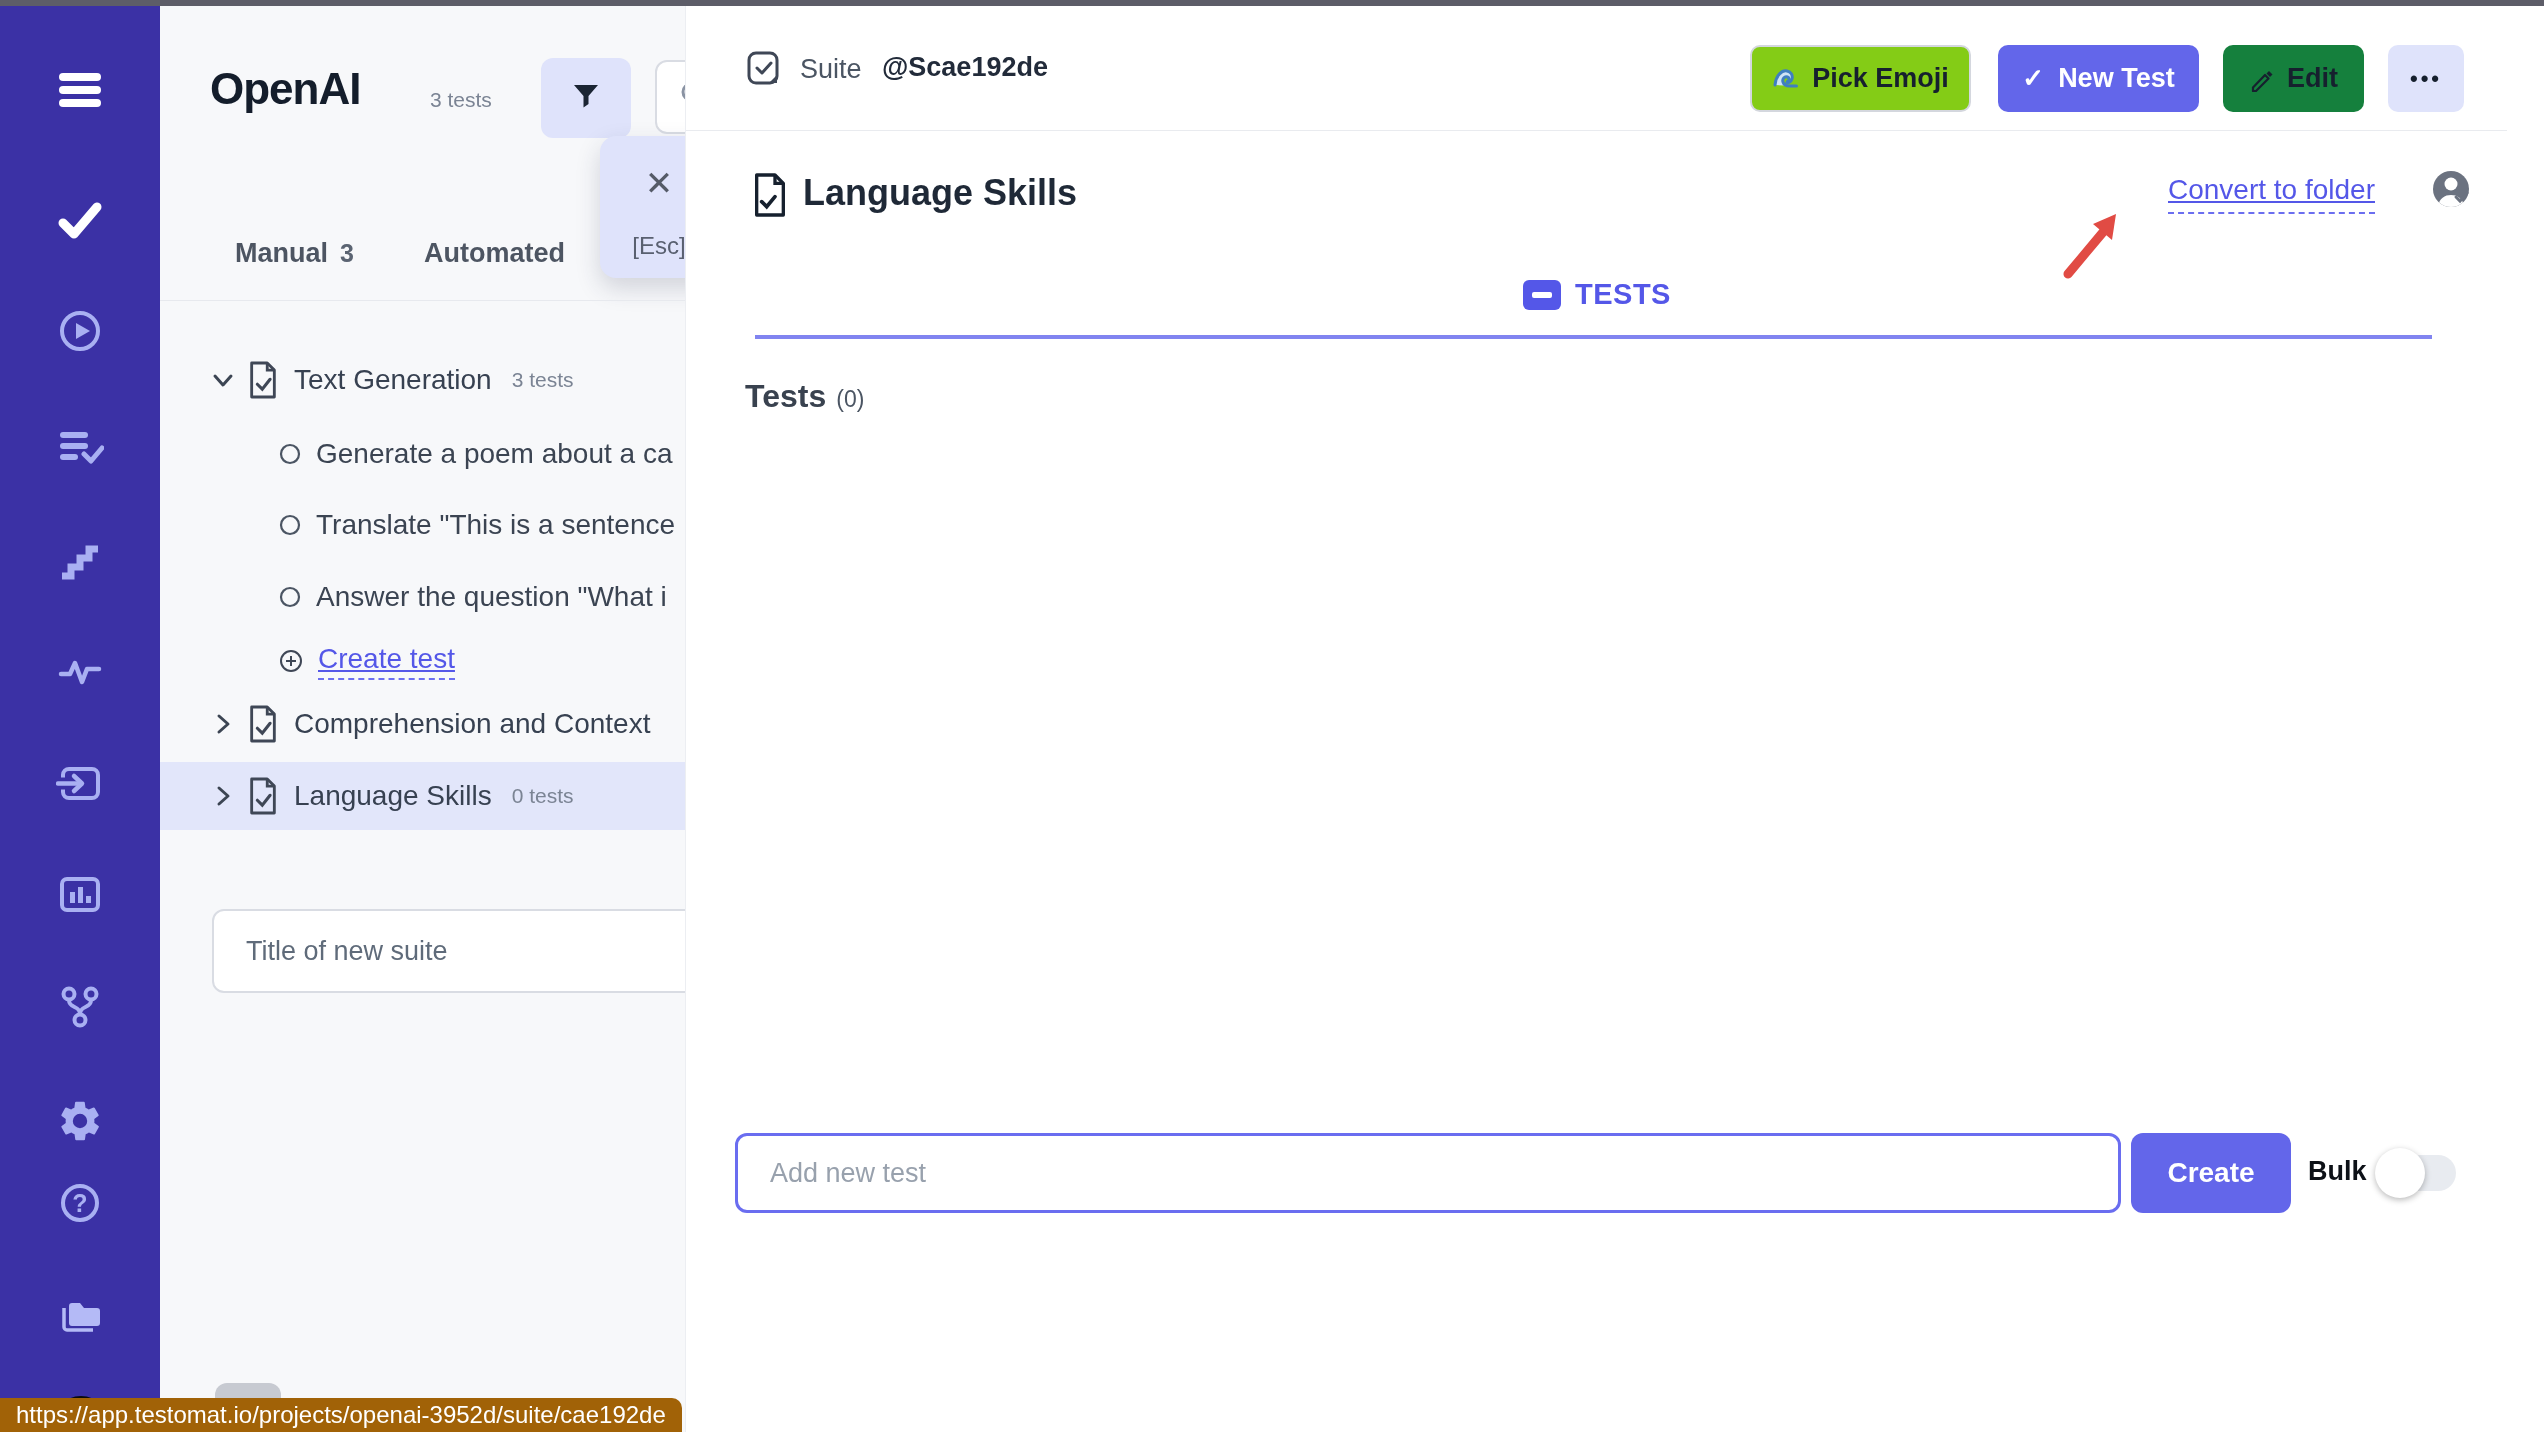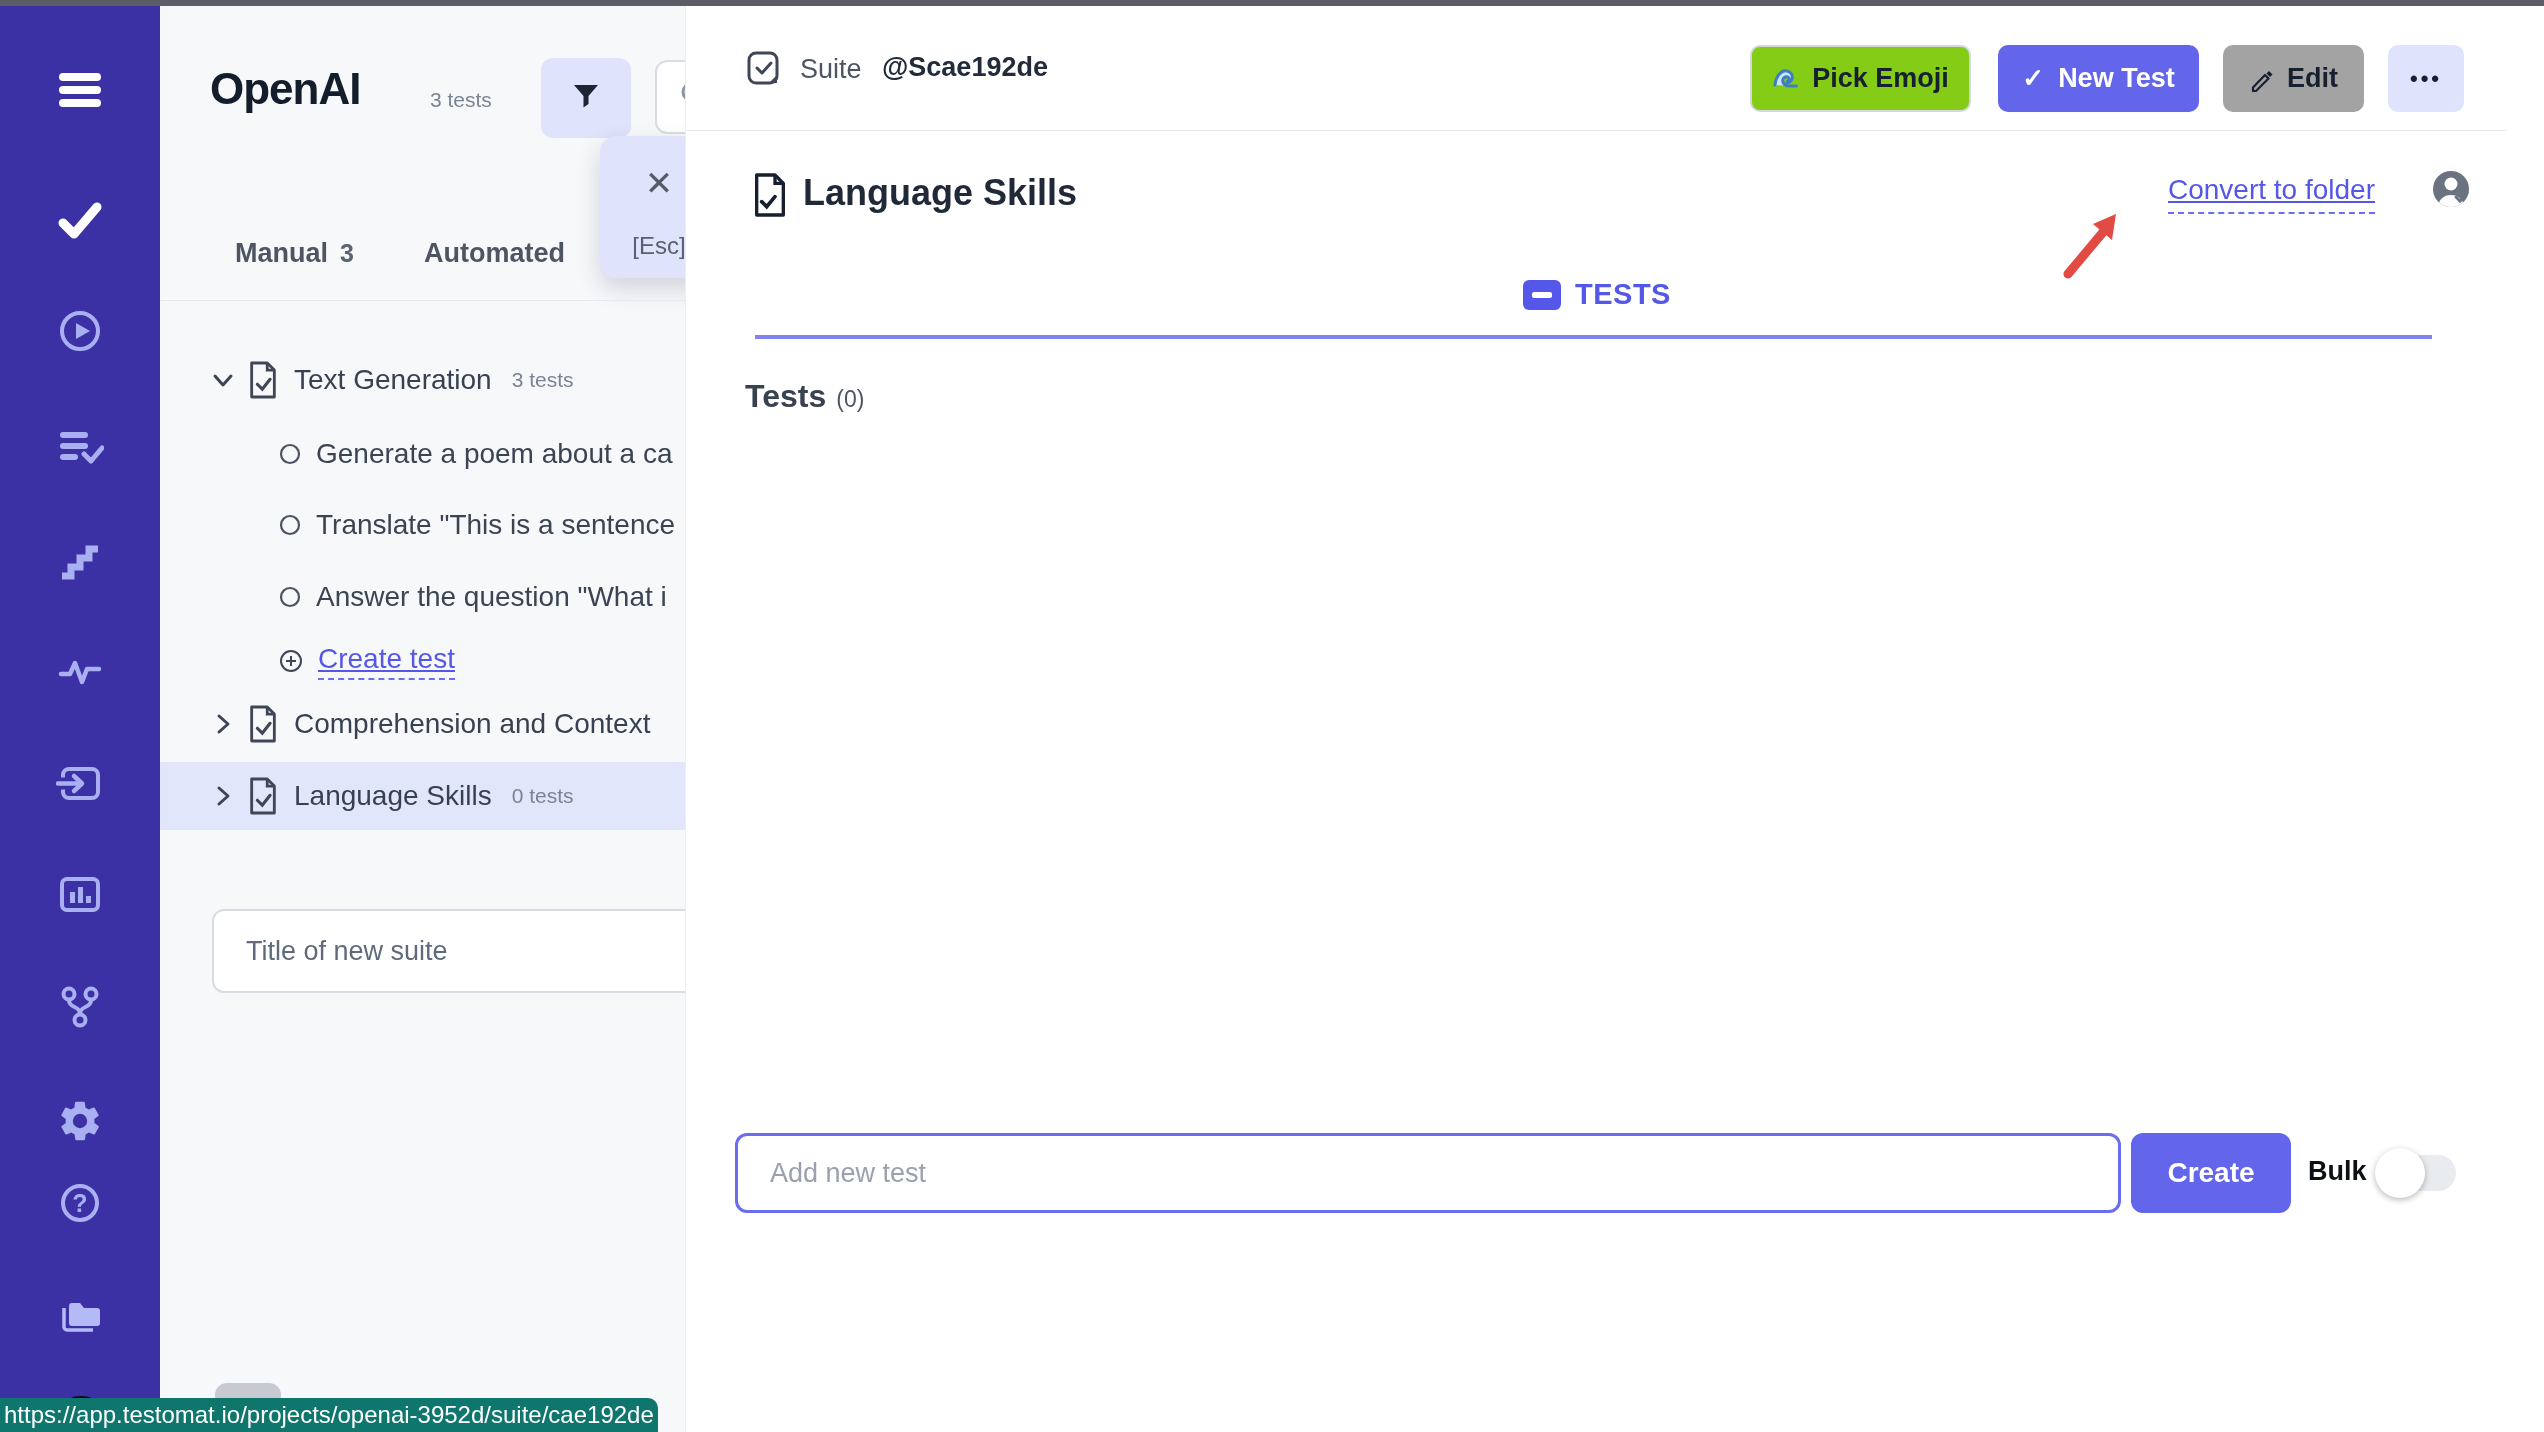--- a/index.html
+++ b/index.html
@@ -54,21 +54,21 @@
   .content{left:685px;top:6px;width:1821px;height:1426px;background:#fff;border-left:1px solid #eceef2;}
   .c-head{position:absolute;left:0;top:0;width:1821px;height:124px;border-bottom:1px solid #e9ebef;}
   .suite-ic{position:absolute;left:60px;top:44px;}
   .suite-type{position:absolute;left:114px;top:48px;font-size:27px;color:#4b5563;}
   .suite-id{position:absolute;left:196px;top:46px;font-size:27px;font-weight:bold;color:#222b3a;}
   .btn{position:absolute;top:39px;height:67px;border-radius:10px;display:flex;align-items:center;
        justify-content:center;font-size:27px;cursor:pointer;box-sizing:border-box;}
   .btn-emoji{left:1064px;width:221px;background:#84cc16;border:2px solid #d4d7de;color:#16202e;font-weight:600;}
   .btn-new{left:1312px;width:201px;background:#6366ea;color:#fff;font-weight:600;}
   .btn-new .ck{margin-right:14px;font-size:26px;}
-  .btn-edit{left:1537px;width:141px;background:#a3a3a3;color:#16202e;font-weight:600;}
+  .btn-edit{left:1537px;width:141px;background:#15803d;color:#16202e;font-weight:600;}
   .btn-more{left:1702px;width:76px;background:#dfe3fb;color:#16202e;font-size:22px;letter-spacing:3px;font-weight:bold;}
   .wave{margin-right:12px;display:flex;}
 
   .title-doc{position:absolute;left:64px;top:165px;}
   .page-title{position:absolute;left:117px;top:166px;font-size:36px;font-weight:bold;color:#1f2937;}
   .convert{position:absolute;left:1482px;top:168px;font-size:28px;color:#5457e8;cursor:pointer;
            text-decoration:underline;border-bottom:2px dashed #6b6ef0;padding-bottom:6px;}
   .avatar{position:absolute;left:1745px;top:163px;cursor:pointer;}
   .red-arrow{position:absolute;left:1370px;top:196px;}
 
@@ -89,22 +89,22 @@
               font-size:28px;font-weight:600;border:none;border-radius:12px;display:flex;align-items:center;
               justify-content:center;cursor:pointer;}
   .bulk-lbl{position:absolute;left:1622px;top:1150px;font-size:27px;font-weight:600;color:#0d1117;}
   .toggle{position:absolute;left:1694px;top:1149px;width:76px;height:36px;background:#e8ebf0;border-radius:18px;cursor:pointer;}
   .knob{position:absolute;left:-5px;top:-7px;width:50px;height:50px;background:#fff;border-radius:50%;
         box-shadow:0 2px 6px rgba(0,0,0,.28);}
 
   
   .hidden-pill{left:215px;top:1383px;width:66px;height:40px;background:#c7cad1;border-radius:12px;}
   .hidden-circle{left:52px;top:1396px;width:58px;height:58px;background:#0b0b0f;border-radius:50%;}
-  .url-tip{left:0;top:1398px;height:34px;background:#0f766e;color:#fff;font-size:24px;line-height:34px;
-           padding:0 4px;border-radius:0 10px 0 0;z-index:9;}
+  .url-tip{left:0;top:1398px;height:34px;background:#a16207;color:#fff;font-size:24px;line-height:34px;
+           padding:0 16px;border-radius:0 10px 0 0;z-index:9;}
 </style>
 </head>
 <body>
 
 <div id="app">
   <div class="abs topstrip"></div>
 
   <aside class="abs rail">
     <div class="ric" style="top:60px">
       <svg width="48" height="48">

